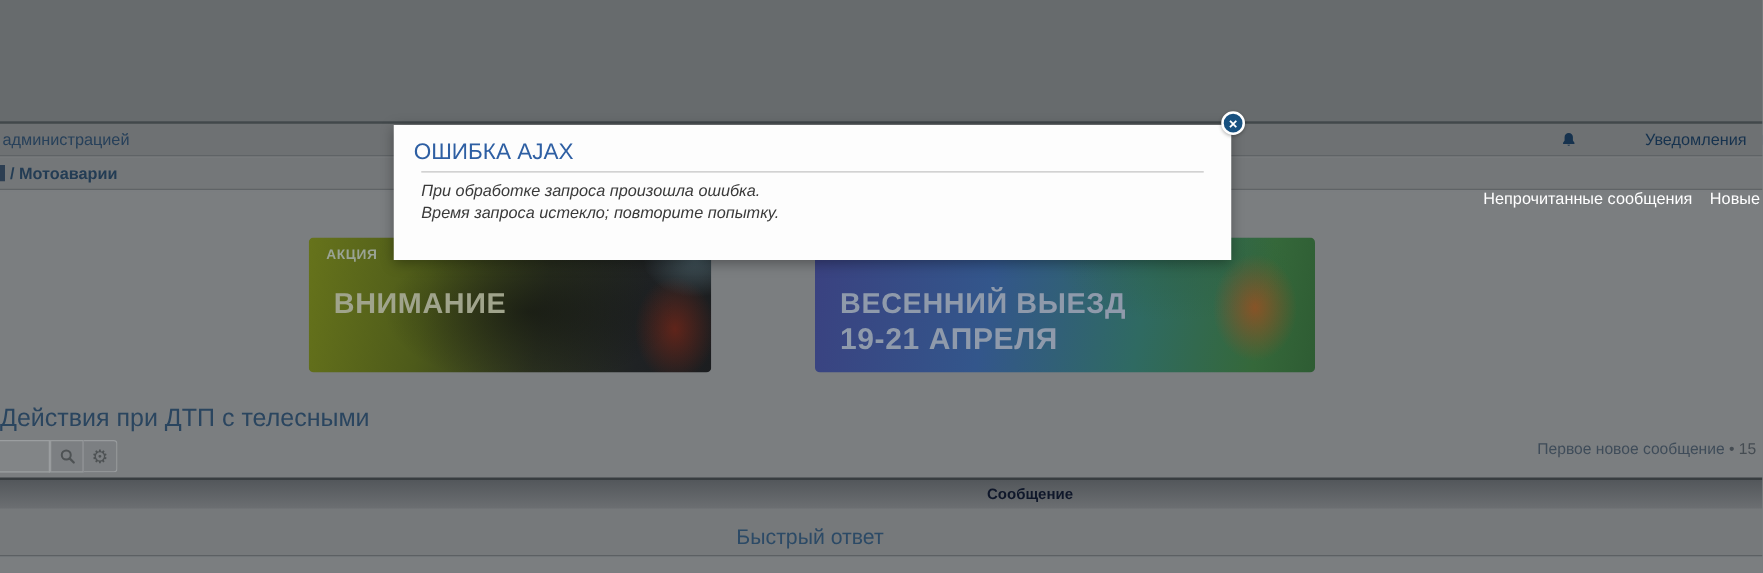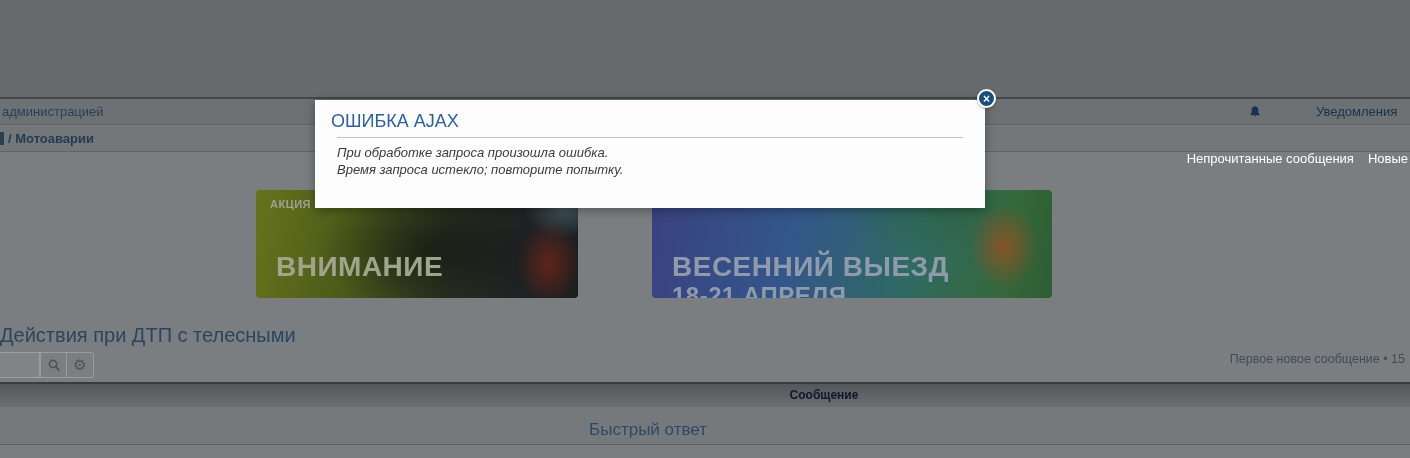--- a/index.html
+++ b/index.html
@@ -32,37 +32,37 @@
   
   .crumb-sliver { left:0; top:132px; width:4px; height:13px; background:#2c3e52; }
   .breadcrumb { left:8px; top:131px; font-size:13px; font-weight:bold; color:#233c54; }
 
   
   .unread-links { top:151px; right:2px; font-size:13px; color:#ffffff; display:flex; gap:14px; }
   .unread-links span { cursor:pointer; }
 
   
   .banner { top:190px; height:108px; border-radius:4px; overflow:hidden; cursor:pointer; }
-  .banner-1 { left:256px; width:322px;
+  .banner-1 { left:247px; width:322px;
     background:
       radial-gradient(60px 45px at 96% 15%, rgba(115,155,170,.45), transparent 70%),
       radial-gradient(46px 60px at 91% 68%, rgba(150,40,20,.55), transparent 70%),
       radial-gradient(150px 75px at 55% 55%, rgba(8,9,11,.5), transparent 78%),
       linear-gradient(100deg,#66731b 0%,#4d5a1a 30%,#2c3220 58%,#1f2224 82%,#1b1d1f 100%); }
   .banner-2 { left:652px; width:400px;
     background:
       radial-gradient(52px 66px at 88% 52%, rgba(190,70,25,.6), transparent 65%),
       radial-gradient(130px 60px at 72% 22%, rgba(45,95,65,.45), transparent 72%),
       linear-gradient(100deg,#3a4180 0%,#33568b 35%,#2f6a62 65%,#35683a 88%,#2e5c33 100%); }
   .banner-badge { left:14px; top:8px; position:absolute; font-size:11px; font-weight:bold;
                   letter-spacing:.5px; color:#9aa394; }
   .banner-text { position:absolute; left:20px; top:38px; font-weight:bold; letter-spacing:.5px; }
   .banner-1 .banner-text { color:#a0a48c; }
   .banner-2 .banner-text { color:#8f9aab; }
-  .banner-line1 { font-size:28px; line-height:29px;margin-top:24px; }
+  .banner-line1 { font-size:23px; line-height:29px; }
   .banner-line2 { font-size:24px; line-height:29px; }
 
   
   .thread-title { left:0; top:324px; width:1350px; text-align:left;
                   font-size:20px; color:#2a455f; }
 
   
   .search-input { left:-4px; top:352px; width:44px; height:26px; background:#828587;
                   border:1px solid #9b9ea0; border-left:none; }
   .search-btn { top:352px; width:27px; height:26px; background:#7c7f82; border:1px solid #989b9d;
@@ -128,21 +128,21 @@
 
 <div class="abs banner banner-1">
   <span class="banner-badge">АКЦИЯ</span>
   <div class="banner-text">
     <div class="banner-line1">ВНИМАНИЕ</div>
   </div>
 </div>
 <div class="abs banner banner-2">
   <div class="banner-text">
     <div class="banner-line1">ВЕСЕННИЙ ВЫЕЗД</div>
-    <div class="banner-line2">18-21 АПРЕЛЯ</div>
+    <div class="banner-line2">19-21 АПРЕЛЯ</div>
   </div>
 </div>
 
 <div class="abs thread-title">Действия при ДТП с телесными</div>
 
 <div class="abs search-input"></div>
 <div class="abs search-btn search-btn-find">
   <svg width="14" height="14" viewBox="0 0 14 14">
     <circle cx="6" cy="6" r="3.6" fill="none" stroke="#4e5254" stroke-width="1.6"></circle>
     <line x1="8.7" y1="8.7" x2="12" y2="12" stroke="#4e5254" stroke-width="1.8" stroke-linecap="round"></line>

